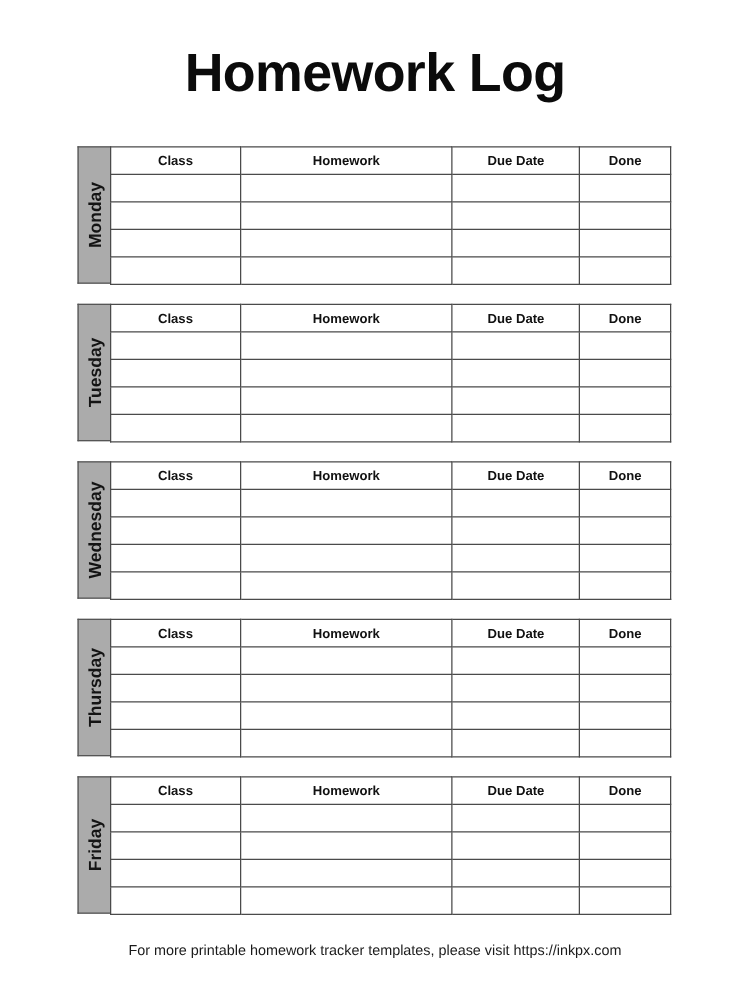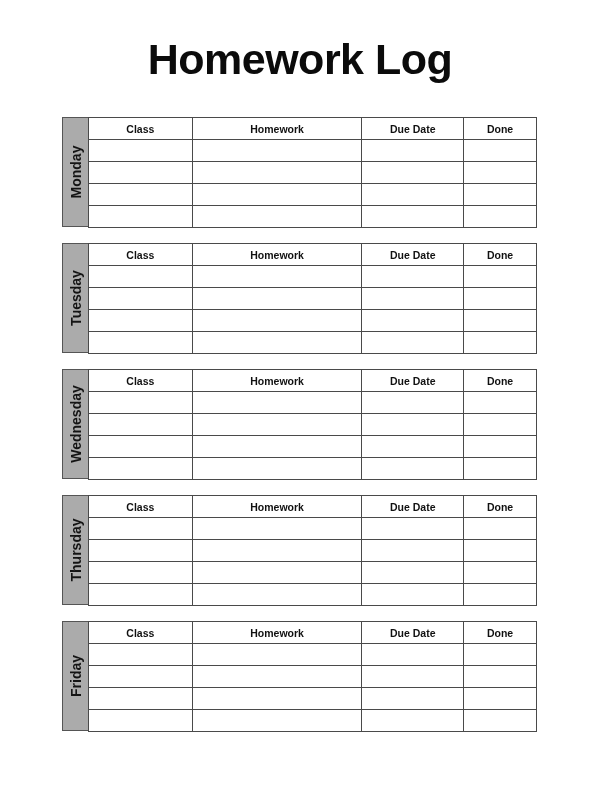--- a/index.html
+++ b/index.html
@@ -354,14 +354,15 @@
               <td></td>
               <td></td>
               <td></td>
               <td></td>
             </tr>
           </tbody>
         </table>
       </div>
     </div>
 
+  <div class="footer">For more printable homework tracker templates, please visit https://inkpx.com</div>
 
 </div>
 
 </body></html>

